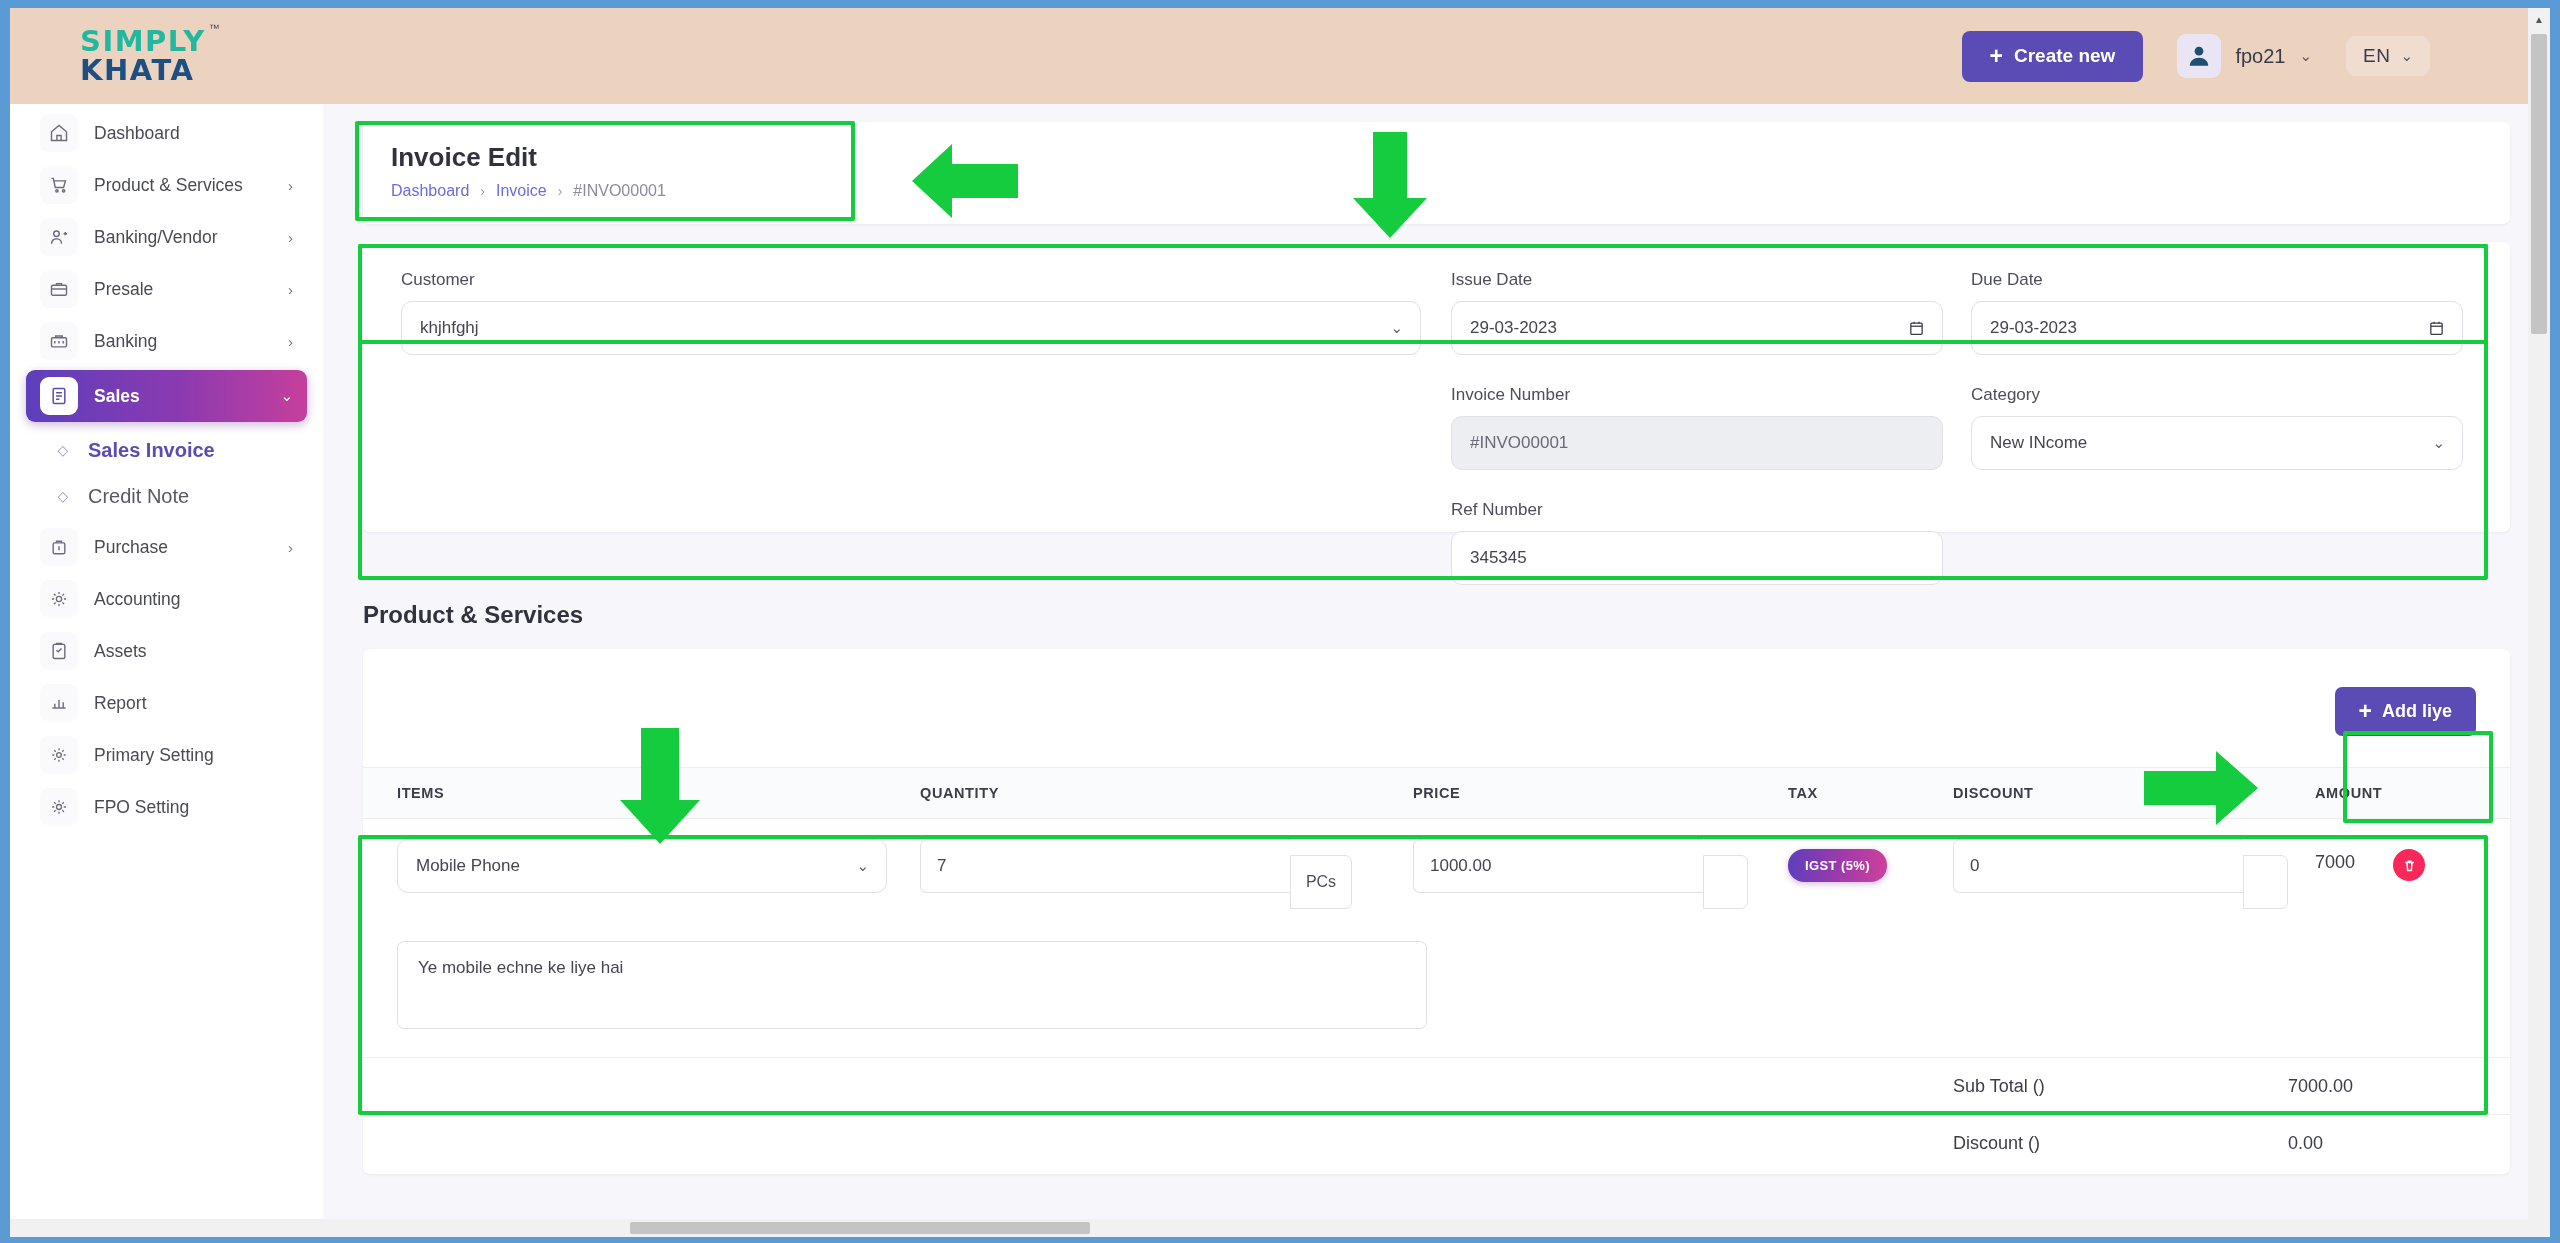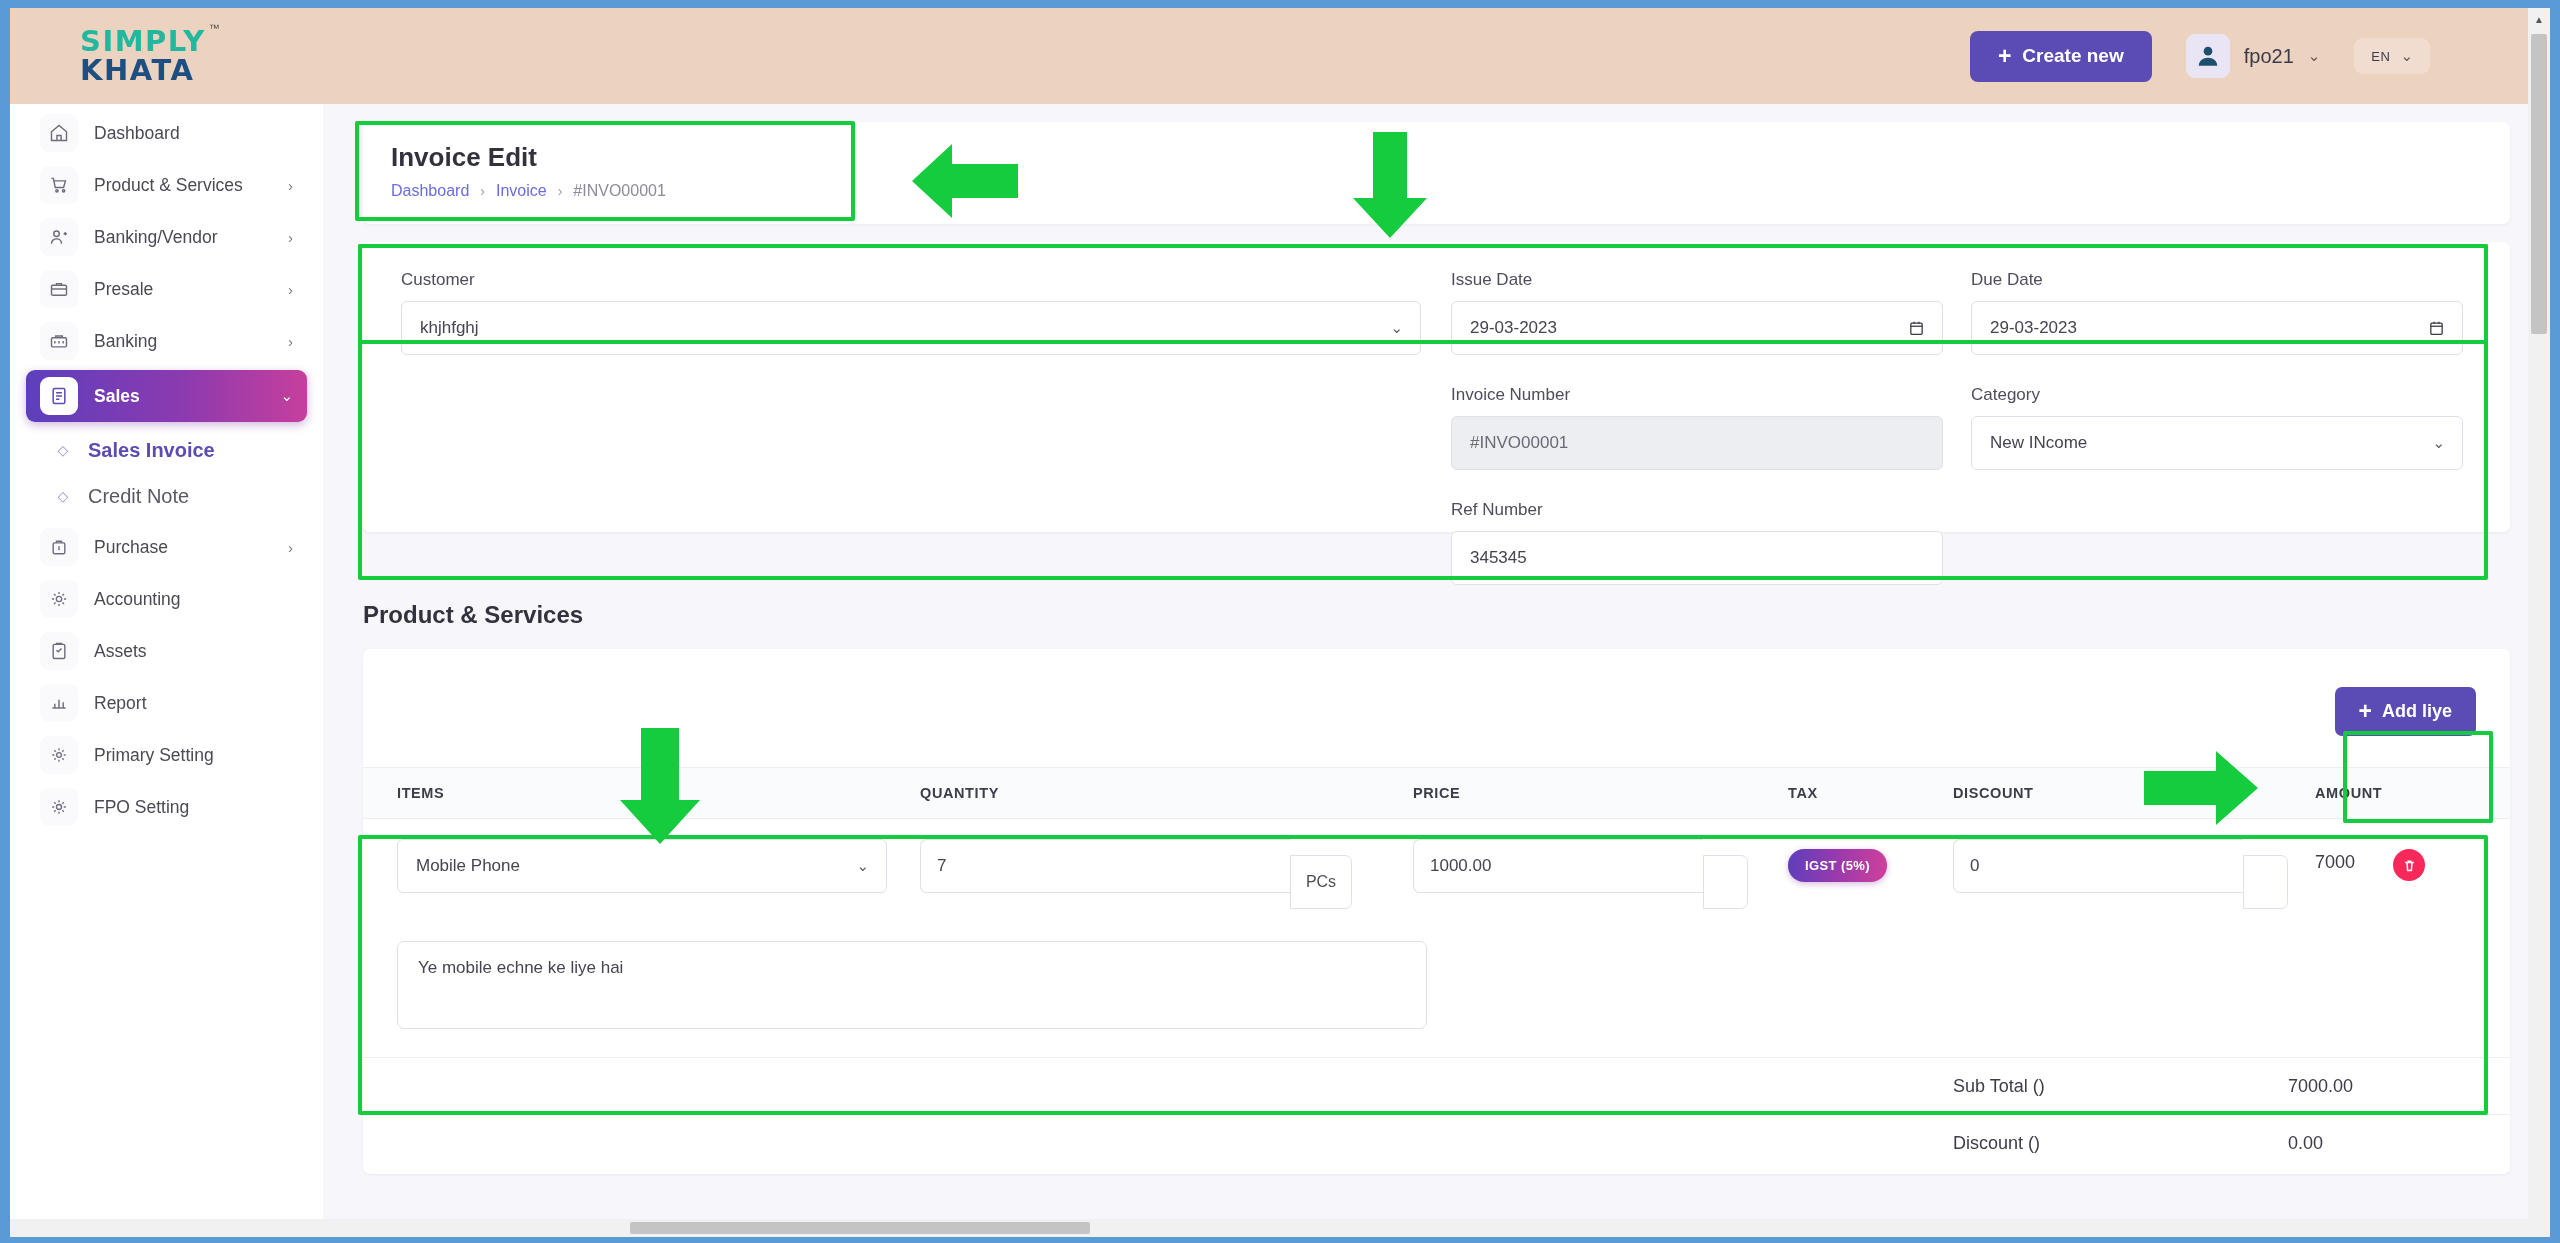--- a/index.html
+++ b/index.html
@@ -49,21 +49,21 @@
     width: 44px; height: 44px; border-radius: 9px; background: #e9e5f4;
     display: flex; align-items: center; justify-content: center;
   }
   .avatar-svg { width: 26px; height: 26px; }
   .user-name { font-size: 20px; color: #3a3a4a; }
   .caret { font-size: 15px; color: #555; }
   .lang-chip {
     display: flex; align-items: center; gap: 10px; cursor: pointer;
     background: #f0ddd0; padding: 9px 17px; border-radius: 9px;
   }
-  .lang-label { font-size: 13px; color: #3a3a4a; letter-spacing: .5px; }
+  .lang-label { font-size: 19px; color: #3a3a4a; letter-spacing: .5px; }
 
   
   #sidebar {
     position: absolute; left: 0; top: 96px;
     width: 313px; height: 1133px; background: #ffffff;
   }
   .nav-item {
     display: flex; align-items: center; height: 46px;
     margin: 6px 16px; padding: 0 14px; border-radius: 9px;
     cursor: pointer; position: relative;
@@ -112,21 +112,21 @@
   .bc-link { color: #6b6be0; cursor: pointer; }
   .bc-sep { color: #9b9bb0; font-size: 14px; }
   .bc-current { color: #8b8b9b; }
 
   
   #info-card {
     position: absolute; left: 40px; top: 138px; width: 2147px; height: 290px;
   }
   .field-label { font-size: 17px; color: #4d4d5c; margin-bottom: 11px; }
   .txt-input {
-    width: 100%; height: 54px; border: 1px solid #e0e0e8; border-radius: 6px;
+    width: 100%; height: 54px; border: 1px solid #e0e0e8; border-radius: 11px;
     background: #fff; padding: 0 18px; font-size: 17px; color: #454552;
     font-family: "Liberation Sans", sans-serif; outline: none;
   }
   .txt-input::placeholder { color: #b0b0bd; }
   .txt-input.disabled { background: #eceef1; color: #6a6a78; }
   .sel-wrap { position: relative; }
   .sel-caret {
     position: absolute; right: 18px; top: 50%; transform: translateY(-50%);
     font-size: 15px; color: #5a5a68; pointer-events: none;
   }

